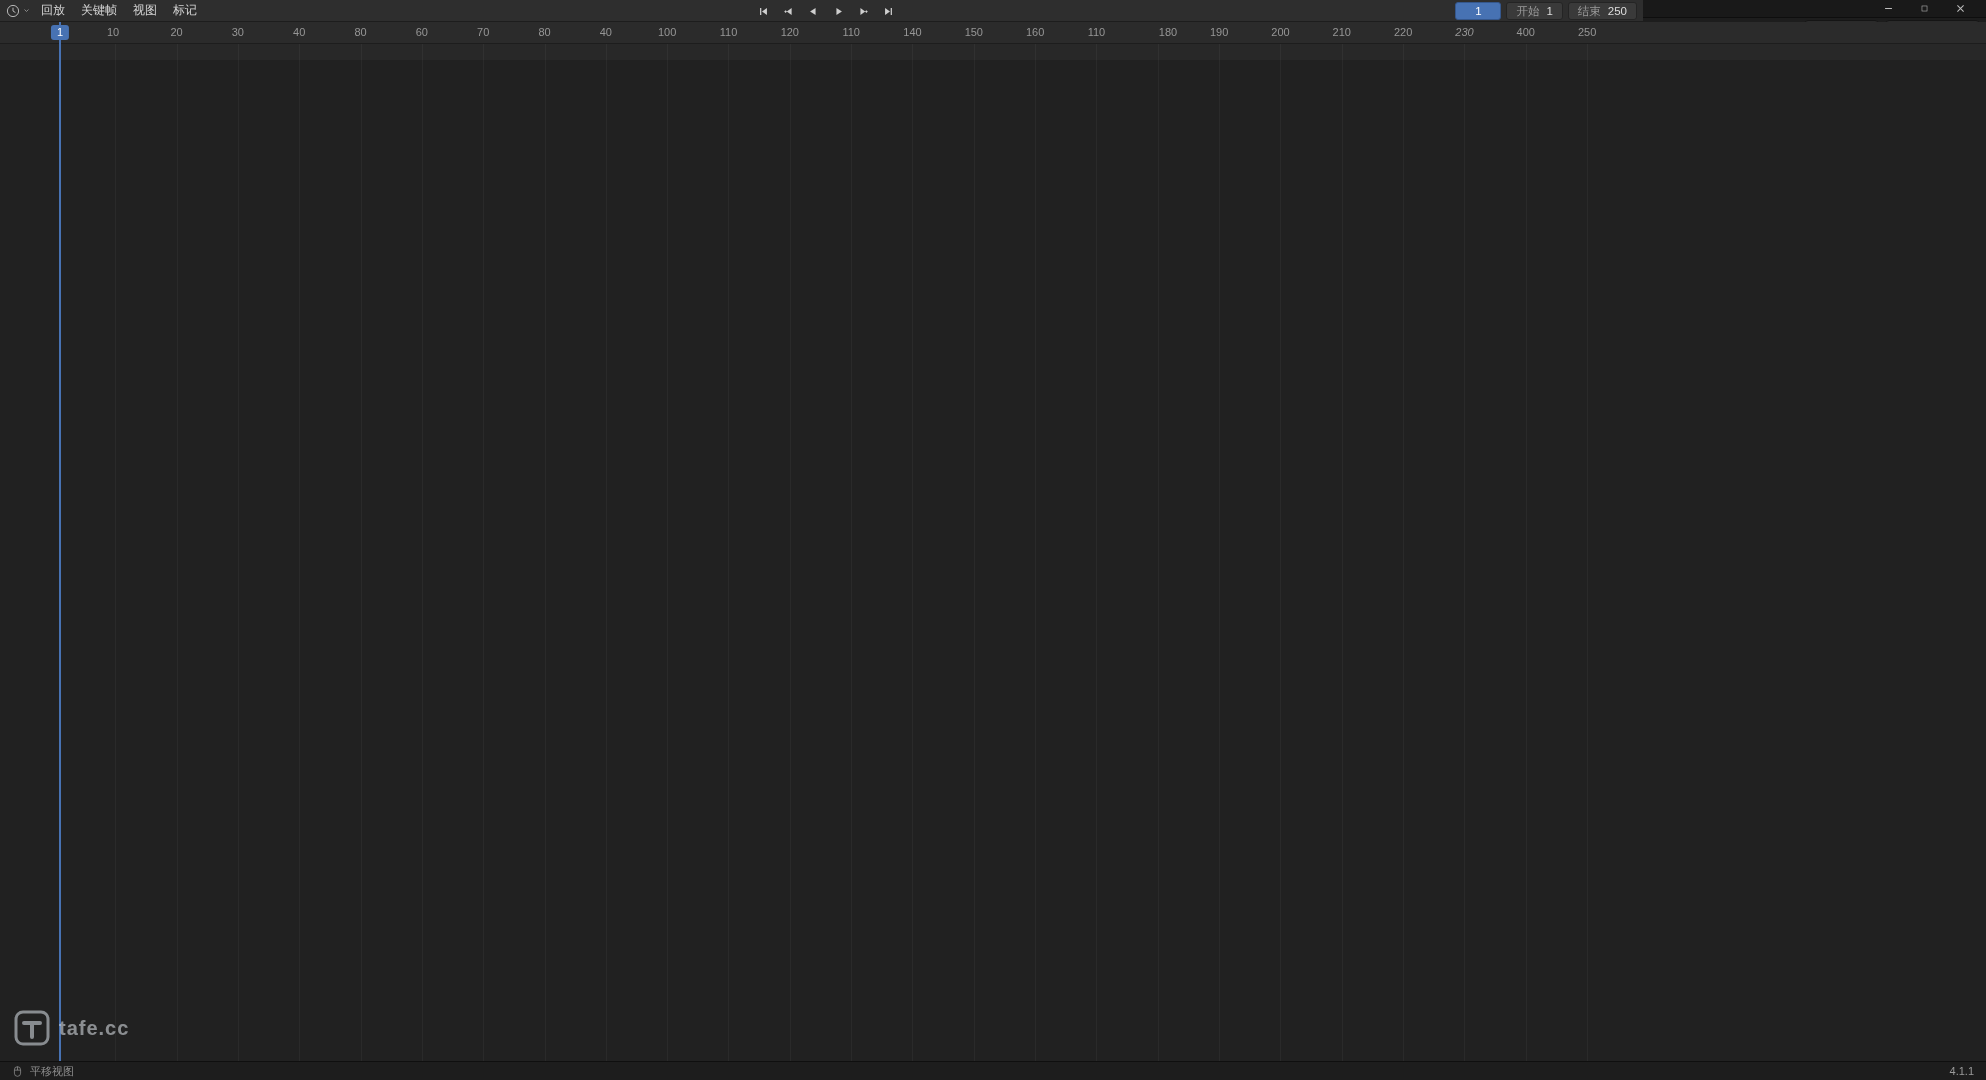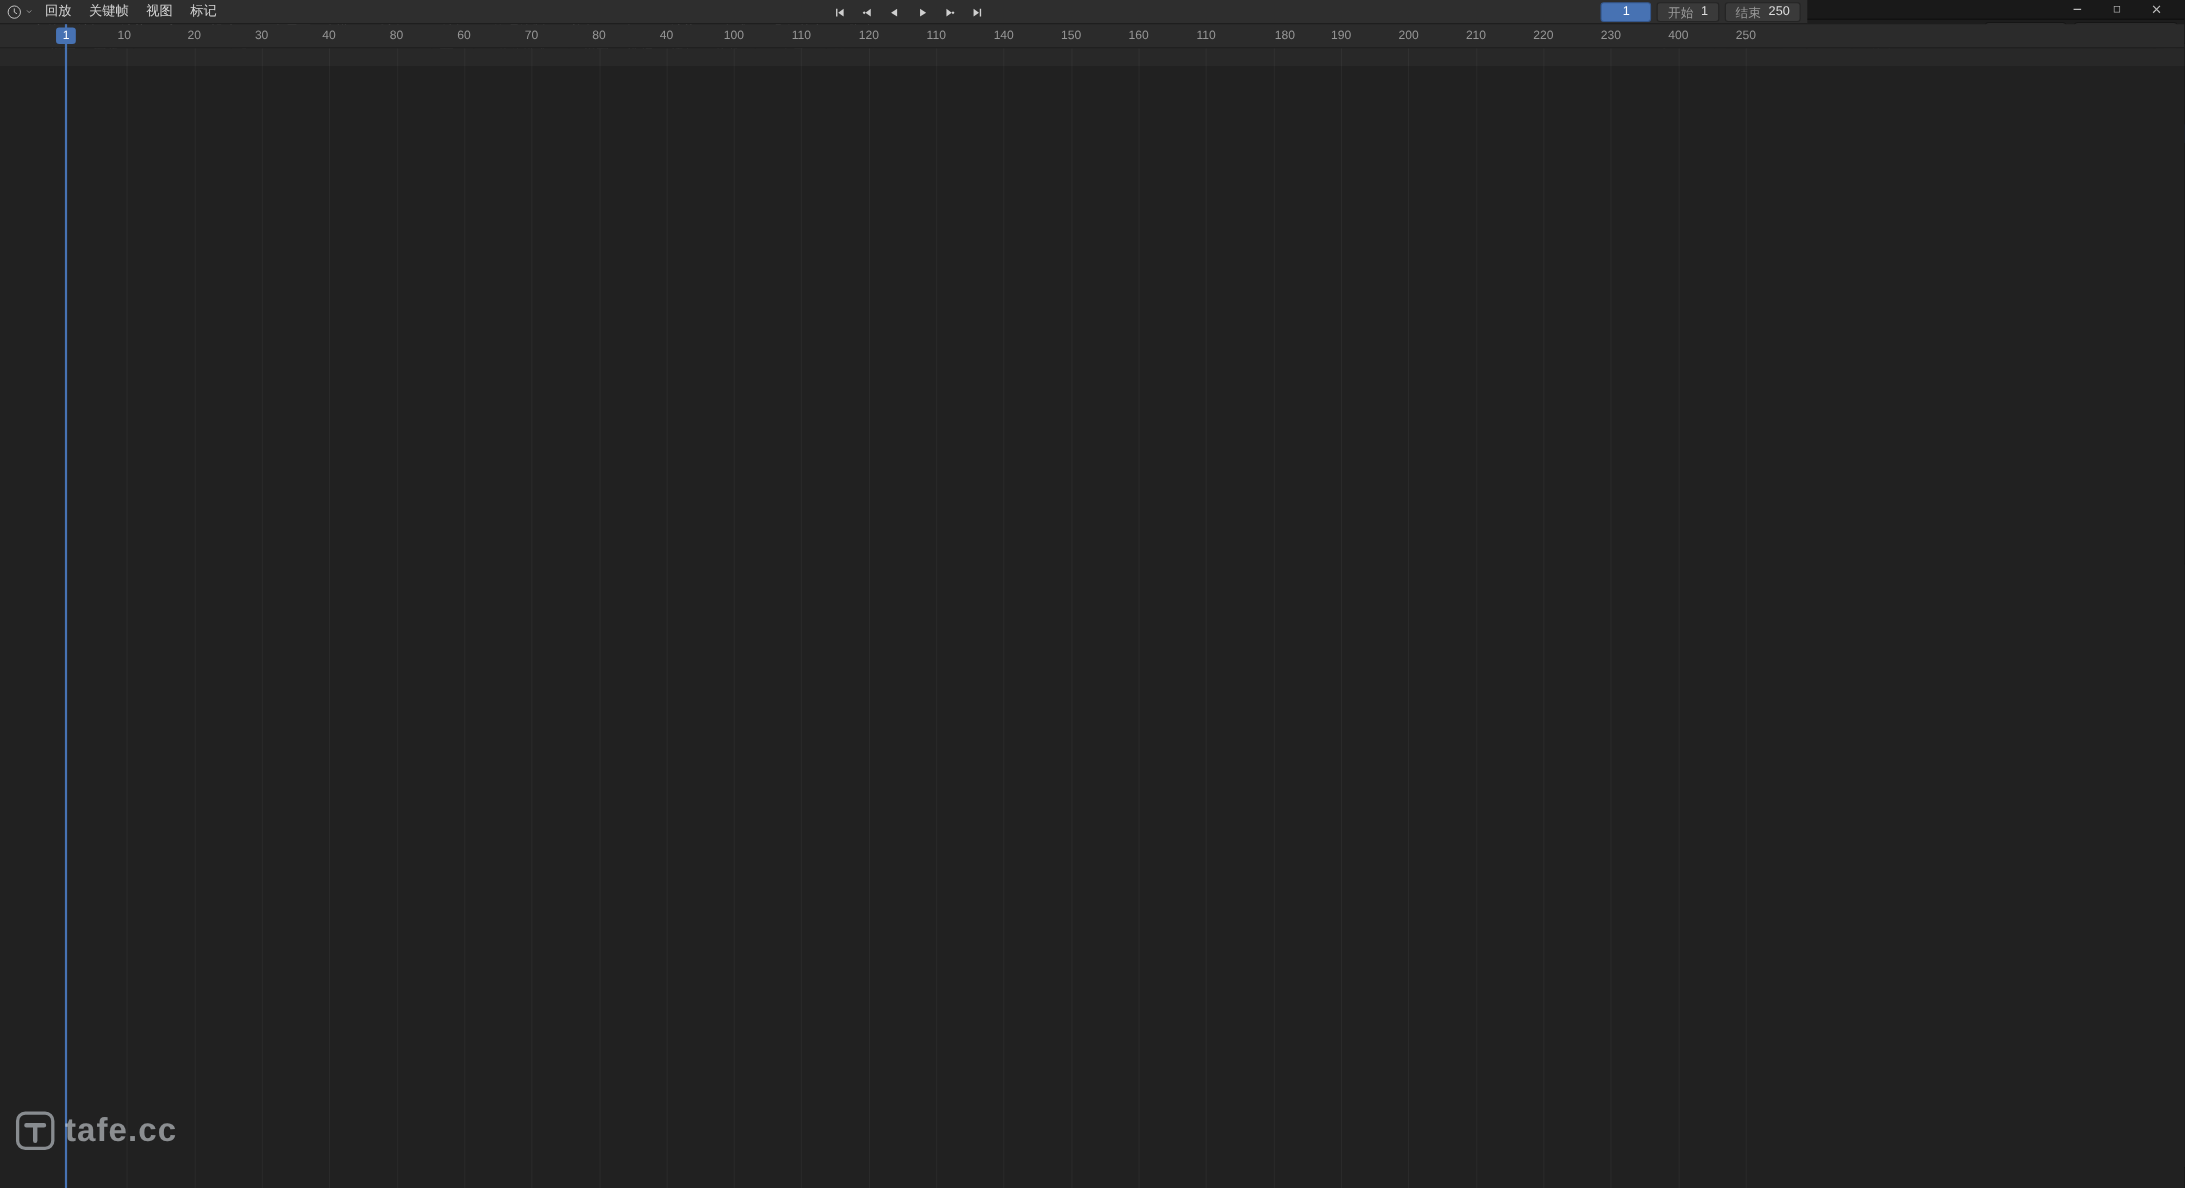--- a/index.html
+++ b/index.html
@@ -147,21 +147,21 @@
 #playhead-badge{position:absolute;top:25px;transform:translateX(-50%);background:#4772b3;color:#fff;
  border-radius:3px;padding:0 6px;font-size:11px;line-height:15px}
 
 
 #statusbar{position:absolute;left:0;top:1061px;width:1986px;height:19px;background:#1d1d1d;border-top:1px solid #0f0f0f;
  display:flex;align-items:center;gap:7px;padding:0 12px;color:#8f8f8f;font-size:11px}
 #statusbar .ver{margin-left:auto;color:#9a9a9a}
 
 
 #watermark{position:absolute;left:14px;top:1010px;display:flex;align-items:center;gap:9px;opacity:.55;pointer-events:none}
-#watermark .wm-text{font-size:30px;font-weight:bold;color:#e3e8ee;letter-spacing:1px}
+#watermark .wm-text{font-size:20px;font-weight:bold;color:#e3e8ee;letter-spacing:1px}
 </style>
 </head>
 <body>
 
 <div id="root">
 
   <div id="titlebar">
     <span class="icon">
         <svg viewBox="0 0 16 16">
           <circle cx="8" cy="9.4" r="4.8" fill="#ff9e3d"></circle>
@@ -2177,21 +2177,21 @@
         <span class="ruler-num" style="left: 851.157px;">110</span>
         <span class="ruler-num" style="left: 912.487px;">140</span>
         <span class="ruler-num" style="left: 973.817px;">150</span>
         <span class="ruler-num" style="left: 1035.15px;">160</span>
         <span class="ruler-num" style="left: 1096.48px;">110</span>
         <span class="ruler-num" style="left: 1168px;">180</span>
         <span class="ruler-num" style="left: 1219.14px;">190</span>
         <span class="ruler-num" style="left: 1280.47px;">200</span>
         <span class="ruler-num" style="left: 1341.8px;">210</span>
         <span class="ruler-num" style="left: 1403.13px;">220</span>
-        <span class="ruler-num" style="left: 1464.46px;">230</span>
+        <span class="ruler-num" style="left: 1464.46px; font-style: italic;">230</span>
         <span class="ruler-num" style="left: 1525.79px;">400</span>
         <span class="ruler-num" style="left: 1587.12px;">250</span>
       </div>
     <div id="tl-tracks">
         <div class="tl-band"></div>
         <div class="tl-grid" style="left: 115.197px;"></div>
         <div class="tl-grid" style="left: 176.527px;"></div>
         <div class="tl-grid" style="left: 237.857px;"></div>
         <div class="tl-grid" style="left: 299.187px;"></div>
         <div class="tl-grid" style="left: 360.517px;"></div>
@@ -2213,20 +2213,30 @@
         <div class="tl-grid" style="left: 1341.8px;"></div>
         <div class="tl-grid" style="left: 1403.13px;"></div>
         <div class="tl-grid" style="left: 1464.46px;"></div>
         <div class="tl-grid" style="left: 1525.79px;"></div>
         <div class="tl-grid" style="left: 1587.12px;"></div>
       </div>
     <div id="playhead" style="left: 59px;"></div>
     <div id="playhead-badge" style="left: 60px;">1</div>
   </div>
 
+  <div id="statusbar">
+    <span class="icon sm dim">
+        <svg viewBox="0 0 16 16">
+          <rect x="3.5" y="1" width="9" height="14" rx="4.5" fill="none" stroke="currentColor"></rect>
+          <path d="M8 1v5M3.5 6h9" stroke="currentColor"></path>
+        </svg>
+      </span>
+    <span>平移视图</span>
+    <span class="ver">4.1.1</span>
+  </div>
 
   <div id="watermark">
     <svg width="36" height="36" viewBox="0 0 36 36">
       <rect x="2" y="2" width="32" height="32" rx="7" fill="none" stroke="#dde4ec" stroke-width="3"></rect>
       <path d="M10 13h16M18 13v14" stroke="#dde4ec" stroke-width="4" stroke-linecap="round"></path>
     </svg>
     <span class="wm-text">tafe.cc</span>
   </div>
 </div>
 

